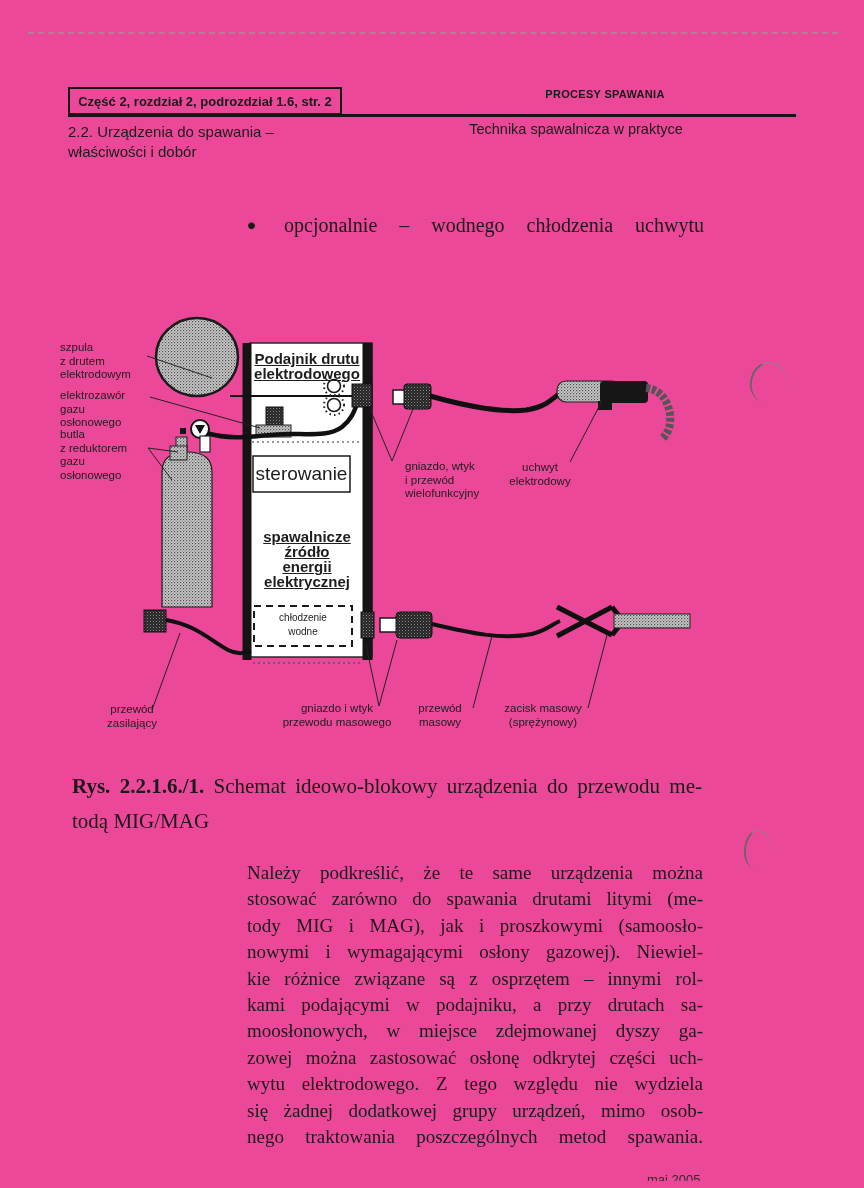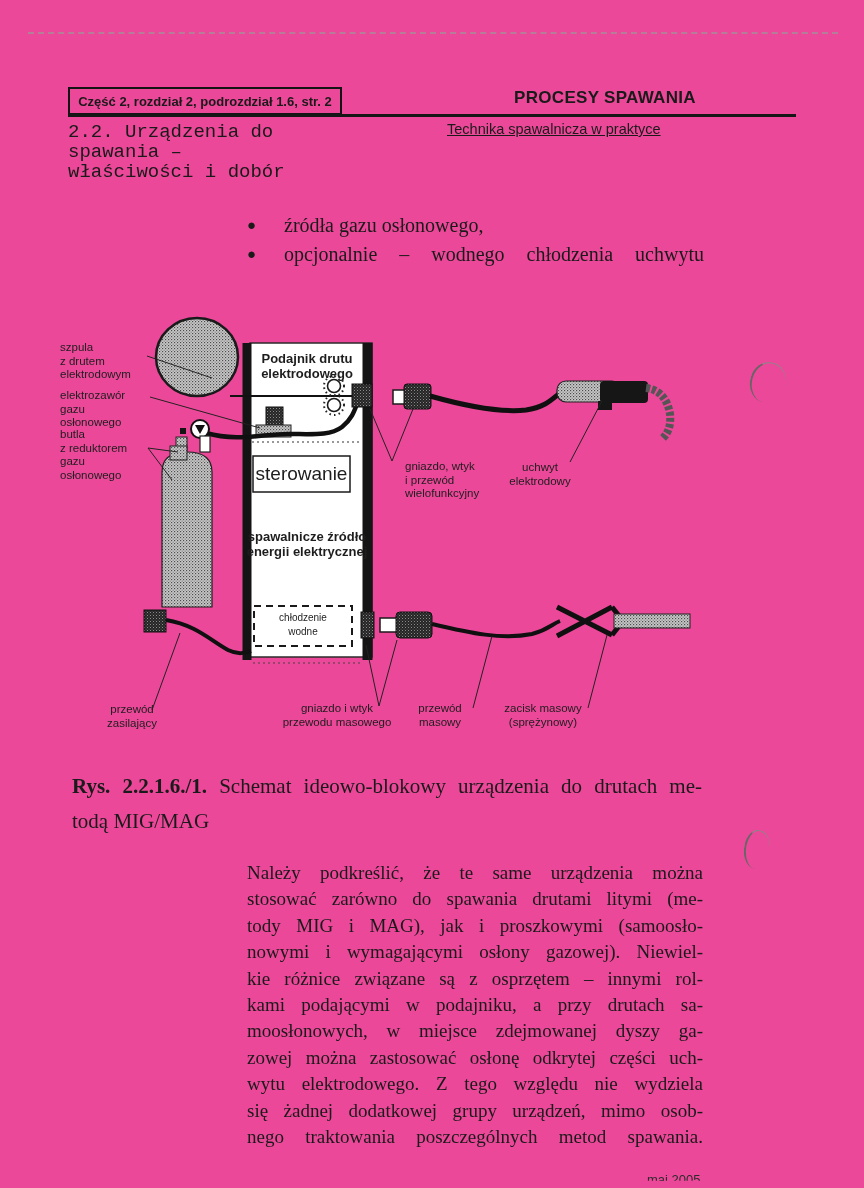--- a/index.html
+++ b/index.html
@@ -8,36 +8,36 @@
   .abs{position:absolute;}
   .pre{white-space:pre-line;}
   
   .scanline{left:28px;top:32px;width:810px;height:0;border-top:2px dashed #9a9a9a;opacity:.65;}
   .arc{border:none;border-left:2px solid #666;border-top:1px solid #888;border-radius:50%;}
   .arc1{left:750px;top:362px;width:34px;height:40px;transform:rotate(14deg);}
   .arc2{left:744px;top:830px;width:24px;height:38px;transform:rotate(6deg);}
   
   .hbox{left:68px;top:87px;width:270px;height:24px;border:2px solid #141414;
         display:flex;align-items:center;justify-content:center;font-size:13px;font-weight:bold;}
-  .htitle{left:505px;top:88px;width:200px;text-align:center;font-size:17px;font-weight:bold;letter-spacing:.3px;}
+  .htitle{left:505px;top:88px;width:200px;text-align:center;font-size:11px;font-weight:bold;letter-spacing:.3px;}
   .hrule{left:68px;top:114px;width:728px;height:3px;background:#161616;}
-  .hsec{left:68px;top:122px;width:280px;font-size:19px;line-height:20px;font-family:Liberation Mono, monospace;}
-  .hsub{left:447px;top:121px;width:258px;text-align:left;font-size:14.5px;text-decoration:underline;}
+  .hsec{left:68px;top:122px;width:280px;font-size:15px;line-height:20px;}
+  .hsub{left:447px;top:121px;width:258px;text-align:center;font-size:14.5px;}
   
   .bullets{left:247px;top:211px;width:457px;font-family:"Liberation Serif",serif;font-size:20px;line-height:29px;}
   .brow{position:relative;padding-left:37px;}
   .bglyph{position:absolute;left:0;top:0;font-size:15px;line-height:29px;}
   .just{text-align:justify;text-align-last:justify;}
   .bcont{padding-left:37px;}
   
   svg.diag{position:absolute;left:0;top:0;width:864px;height:1188px;}
   .dlab{font-size:11.5px;line-height:13.5px;color:#1d1d1d;}
   .tr{}
   .tc{text-align:center;}
-  .dbold{font-weight:bold;font-size:13px;line-height:15px;}
+  .dbold{font-weight:bold;font-size:15px;line-height:15px;text-decoration:underline;}
   .ctrl{font-size:19px;}
   
   .caption{left:72px;top:769px;width:630px;font-family:"Liberation Serif",serif;font-size:21px;line-height:35px;}
   .capref{font-weight:bold;}
   
   .bodytxt{left:247px;top:860px;width:456px;font-family:"Liberation Serif",serif;
            font-size:19px;line-height:26.4px;text-align:justify;text-align-last:justify;}
   
   .footer{left:647px;top:1172px;font-size:13px;color:#2b2b2b;clip-path:inset(0 0 42% 0);}
 </style>
@@ -55,21 +55,20 @@
   </div>
   <div class="abs htitle">PROCESY SPAWANIA</div>
   <div class="abs hrule"></div>
   <div class="abs hsec pre">2.2. Urządzenia do spawania –
 właściwości i dobór</div>
   <div class="abs hsub">Technika spawalnicza w praktyce</div>
 
   <div class="abs bullets">
     <div class="brow">
       <span class="bglyph">●</span>
-      <span>źródła gazu osłonowego,</span>
     </div>
     <div class="brow">
       <span class="bglyph">●</span>
       <div class="just">opcjonalnie – wodnego chłodzenia uchwytu</div>
     </div>
   </div>
 
   <svg class="diag" viewBox="0 0 864 1188">
     <defs>
       <pattern id="stip" width="3" height="3" patternUnits="userSpaceOnUse">
@@ -172,21 +171,21 @@
   <div class="abs dlab pre tc" style="left:96px;top:703px;width:72px;">przewód
 zasilający</div>
   <div class="abs dlab pre tc" style="left:278px;top:702px;width:118px;">gniazdo i wtyk
 przewodu masowego</div>
   <div class="abs dlab pre tc" style="left:407px;top:702px;width:66px;">przewód
 masowy</div>
   <div class="abs dlab pre tc" style="left:493px;top:702px;width:100px;">zacisk masowy
 (sprężynowy)</div>
 
   <div class="abs caption">
-    <div class="just"><span class="capref">Rys. 2.2.1.6./1.</span><span> Schemat ideowo-blokowy urządzenia do drutach me-</span></div>
+    <div class="just"><span class="capref">Rys. 2.2.1.6./1.</span><span> Schemat ideowo-blokowy urządzenia do przewodu me-</span></div>
     <div>todą MIG/MAG</div>
   </div>
 
   <div class="abs bodytxt pre">Należy podkreślić, że te same urządzenia można
 stosować zarówno do spawania drutami litymi (me-
 tody MIG i MAG), jak i proszkowymi (samoosło-
 nowymi i wymagającymi osłony gazowej). Niewiel-
 kie różnice związane są z osprzętem – innymi rol-
 kami podającymi w podajniku, a przy drutach sa-
 moosłonowych, w miejsce zdejmowanej dyszy ga-

